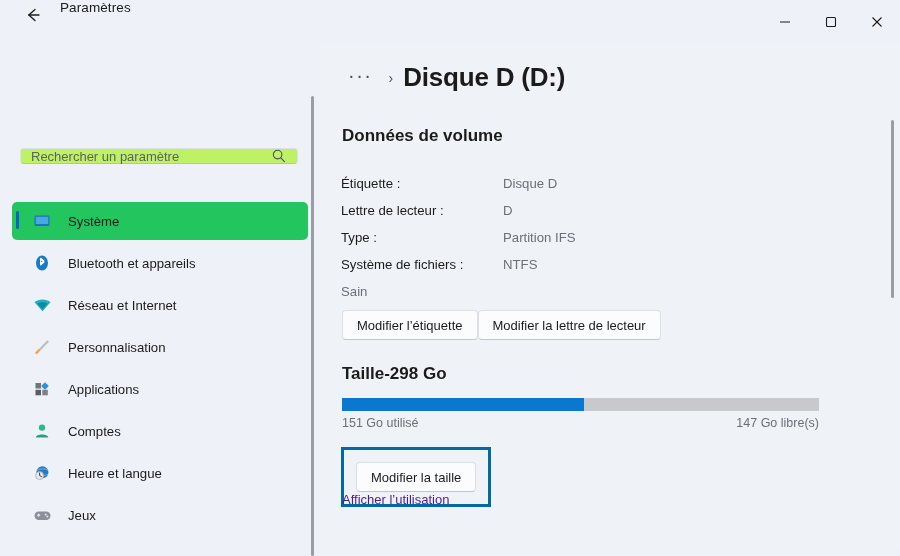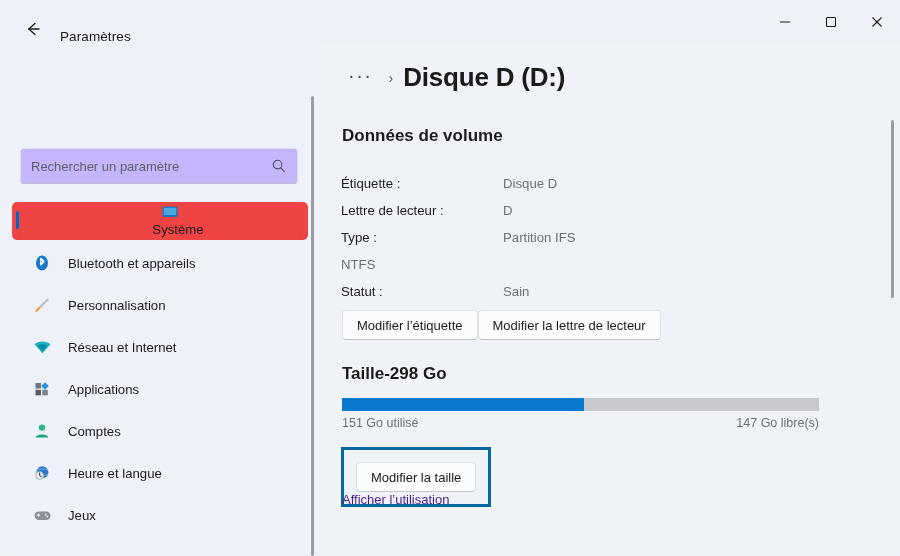--- a/index.html
+++ b/index.html
@@ -14,21 +14,21 @@
     width: 900px; height: 556px;
     background: #eef1f7;
     border-radius: 8px;
     overflow: hidden;
   }
 
   
   .titlebar {
     position: absolute; top: 0; left: 0;
     width: 900px; height: 44px;
-    display: flex; align-items: flex-end;
+    display: flex; align-items: flex-start;
     background: #eef1f7;
   }
   .back-btn {
     margin-left: 18px;
     width: 30px; height: 30px;
     display: flex; align-items: center; justify-content: center;
     border-radius: 4px;
   }
   .back-btn svg { display: block; }
   .app-title {
@@ -70,22 +70,22 @@
     font-size: 7px; line-height: 1;
     transform: scale(1);
   }
   .logo-a { background:#5aa0d8; color:#fff; padding:2px 1px; font-weight:bold; font-size:6px;}
   .logo-b { background:#6fb1e0; color:#fff; padding:2px 3px; font-size:6px; letter-spacing:-.2px;}
   .logo-c { color:#8cc63f; font-weight:bold; padding:0 1px; font-size:8px;}
   .logo-d { background:#6fb1e0; color:#fff; padding:2px 3px; font-size:6px; letter-spacing:-.2px;}
 
   .search-box {
     position: absolute; top: 104px; left: 20px;
-    width: 278px; height: 36px;
-    background: #c4b5fd;
+    width: 278px; height: 16px;
+    background: #bef264;
     border: 1px solid #dcdfe6;
     border-bottom: 1.6px solid #b9bcc4;
     border-radius: 4px;
     display: flex; align-items: center;
     padding: 4px 10px;
   }
   .search-box input {
     flex: 1;
     border: none; outline: none; background: transparent;
     font-family: "Liberation Sans", sans-serif;
@@ -99,21 +99,21 @@
     width: 296px;
   }
   .nav-item {
     position: relative;
     height: 38px;
     display: flex; align-items: center;
     border-radius: 5px;
     padding-left: 20px;
     margin-bottom: 4px;
   }
-  .nav-item.active { background: #ef4444; flex-direction: column; }
+  .nav-item.active { background: #22c55e; }
   .nav-item.active::before {
     content: "";
     position: absolute; left: 4px; top: 9px;
     width: 3px; height: 18px;
     border-radius: 2px;
     background: #0067c0;
   }
   .nav-icon {
     width: 20px; height: 20px;
     flex: 0 0 20px;
@@ -314,37 +314,37 @@
           <svg width="18" height="18" viewBox="0 0 18 18">
             <ellipse cx="9" cy="9" rx="6" ry="7.5" fill="#1879c9"></ellipse>
             <path d="M7.3 5.4 L11 8.2 L7.6 11 L7.6 4.2 L11 7 L7.3 9.8" fill="none" stroke="#ffffff" stroke-width="1.05" stroke-linejoin="round" stroke-linecap="round"></path>
           </svg>
         </div>
         <span class="nav-label">Bluetooth et appareils</span>
       </div>
 
       <div class="nav-item">
         <div class="nav-icon">
+          <svg width="19" height="19" viewBox="0 0 19 19">
+            <path d="M1.5 6.2 C5.5 2.6 13.5 2.6 17.5 6.2 L9.5 15.2 Z" fill="#1eb0c4"></path>
+            <path d="M4.6 7.8 C7 5.8 12 5.8 14.4 7.8 L9.5 13.6 Z" fill="#0b8ba3"></path>
+          </svg>
+        </div>
+        <span class="nav-label">Réseau et Internet</span>
+      </div>
+
+      <div class="nav-item">
+        <div class="nav-icon">
           <svg width="18" height="18" viewBox="0 0 18 18">
             <path d="M14.5 2.3 L16 3.8 L7.8 12 L6.3 10.5 Z" fill="#b9bcc4"></path>
             <path d="M6.3 10.5 L7.8 12 L5.2 15 L3.3 13.1 Z" fill="#f0a950"></path>
             <path d="M3.3 13.1 L5.2 15 L2.2 15.9 Z" fill="#e08a2e"></path>
           </svg>
         </div>
         <span class="nav-label">Personnalisation</span>
-      </div>
-
-      <div class="nav-item">
-        <div class="nav-icon">
-          <svg width="19" height="19" viewBox="0 0 19 19">
-            <path d="M1.5 6.2 C5.5 2.6 13.5 2.6 17.5 6.2 L9.5 15.2 Z" fill="#1eb0c4"></path>
-            <path d="M4.6 7.8 C7 5.8 12 5.8 14.4 7.8 L9.5 13.6 Z" fill="#0b8ba3"></path>
-          </svg>
-        </div>
-        <span class="nav-label">Réseau et Internet</span>
       </div>
 
       <div class="nav-item">
         <div class="nav-icon">
           <svg width="18" height="18" viewBox="0 0 18 18">
             <rect x="2.5" y="3" width="5.5" height="5.5" fill="#6f747d"></rect>
             <rect x="2.5" y="9.8" width="5.5" height="5.5" fill="#585d66"></rect>
             <rect x="9.3" y="9.8" width="5.5" height="5.5" fill="#7b8089"></rect>
             <path d="M12 2.2 L15.8 6 L12 9.8 L8.2 6 Z" fill="#2b8fe0"></path>
           </svg>
@@ -409,24 +409,24 @@
       </div>
       <div class="info-row">
         <span class="info-label">Lettre de lecteur :</span>
         <span class="info-value">D</span>
       </div>
       <div class="info-row">
         <span class="info-label">Type :</span>
         <span class="info-value">Partition IFS</span>
       </div>
       <div class="info-row">
+        <span class="info-label">Système de fichiers :</span>
         <span class="info-value">NTFS</span>
       </div>
       <div class="info-row">
-        <span class="info-label">Statut :</span>
         <span class="info-value">Sain</span>
       </div>
     </div>
 
     <div class="btn-row">
       <button class="w-btn">Modifier l’étiquette</button>
       <button class="w-btn">Modifier la lettre de lecteur</button>
     </div>
 
     <div class="section-heading" id="heading-taille">Taille-298 Go</div>

